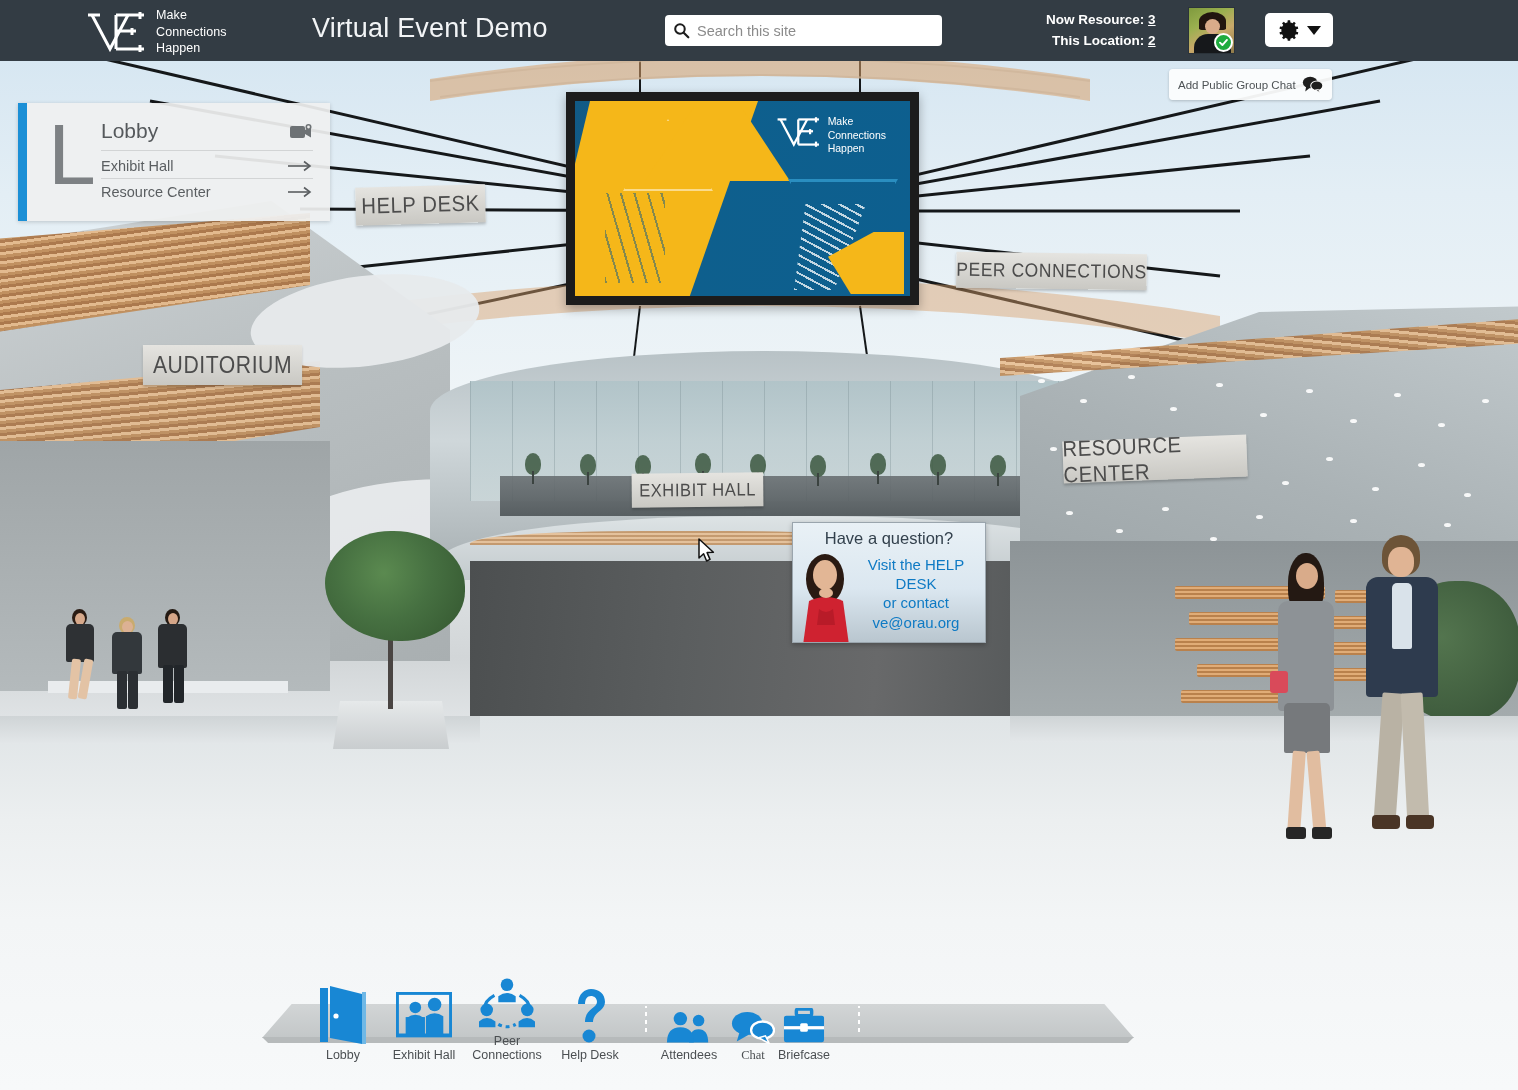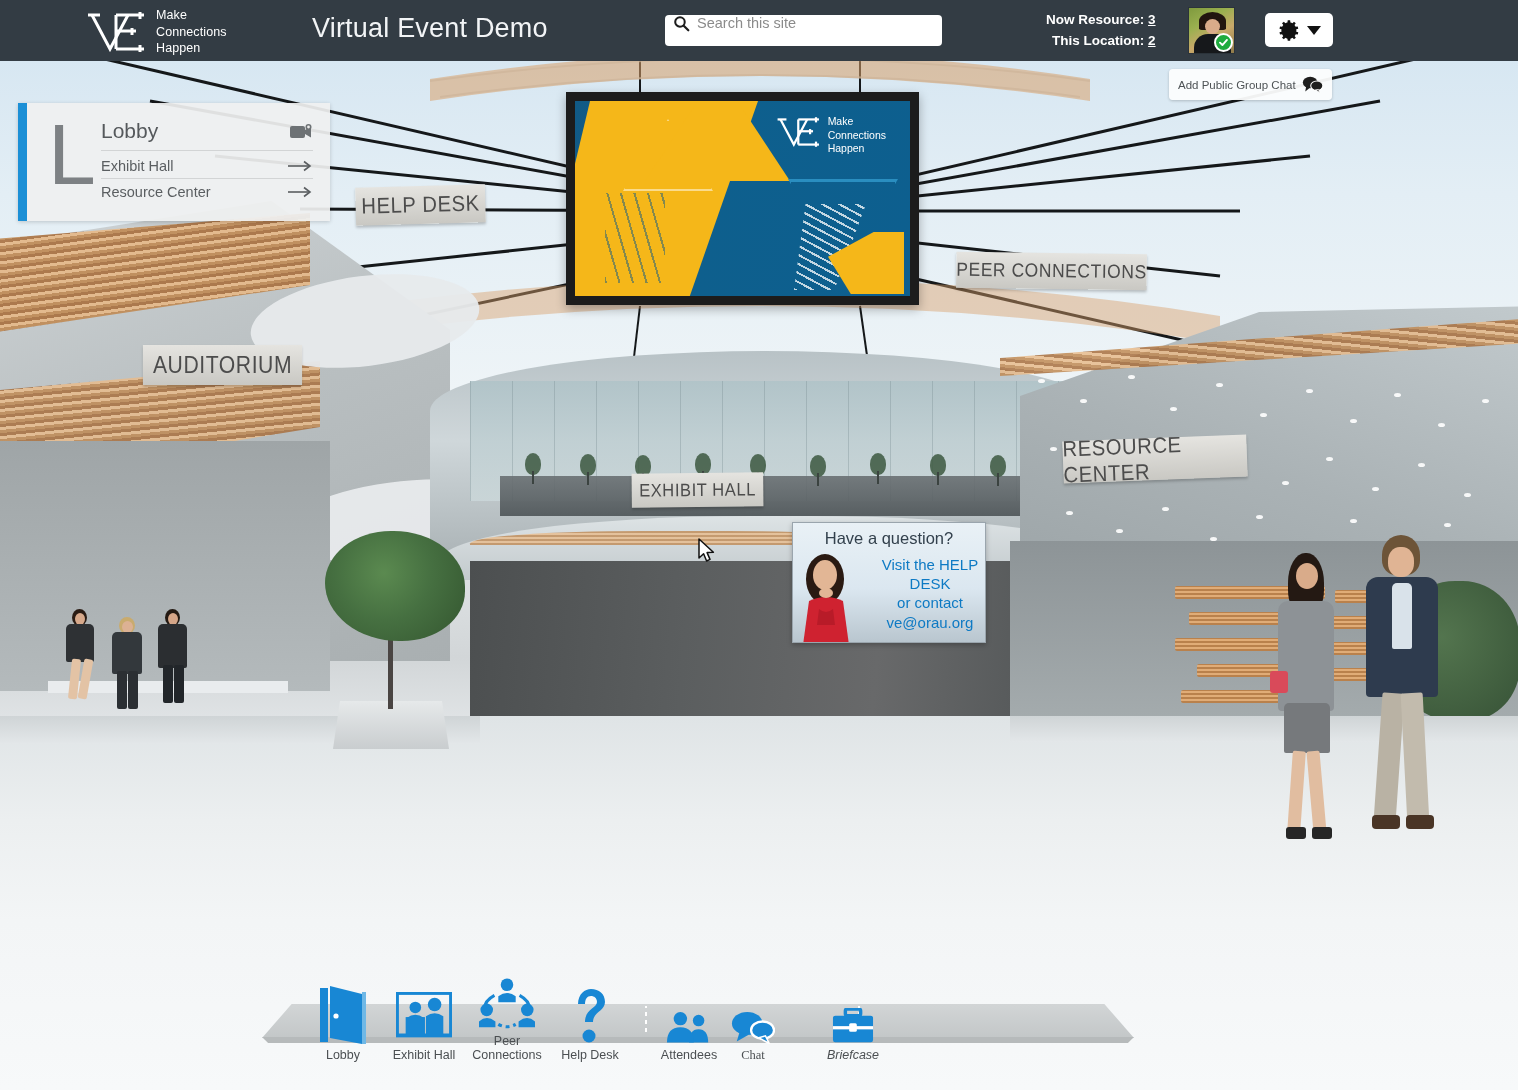--- a/index.html
+++ b/index.html
@@ -31,21 +31,21 @@
   }
   .site-title {
     position: absolute; left: 312px; top: 13px;
     color: #f2f4f6; font-size: 27px; font-weight: 400;
     letter-spacing: .2px;
   }
   .search-wrap {
     position: absolute; left: 665px; top: 15px;
     width: 277px; height: 31px;
     background: #ffffff; border-radius: 4px;
-    display: flex; align-items: flex-start; padding: 0 8px;
+    display: flex; align-items: center; padding: 0 8px;
   }
   .search-icon { width: 17px; height: 17px; margin-right: 7px; flex: 0 0 auto; }
   .search-input {
     border: none; outline: none; background: transparent;
     font-family: "Liberation Sans", sans-serif;
     font-size: 14.5px; color: #3a3a3a; width: 100%;
   }
   .search-input::placeholder { color: #8b8b8b; }
 
   .attend-block {
@@ -363,21 +363,21 @@
   .qscreen {
     position: absolute; left: 792px; top: 522px;
     width: 194px; height: 121px;
     background: linear-gradient(#e9f1f6 0%, #dbe7f0 55%, #b9c6cf 100%);
     border: 1px solid #9aa5ad;
     box-shadow: 0 2px 5px rgba(0,0,0,.25);
     z-index: 30; overflow: hidden;
   }
   .q-head { position: absolute; left: 0; top: 6px; width: 100%; text-align: center;
     font-size: 16.5px; color: #33414d; }
-  .q-lines { position: absolute; left: 72px; top: 32px; width: 130px;
+  .q-lines { position: absolute; left: 58px; top: 32px; width: 130px;
     text-align: center; color: #0e7ac4; font-size: 15px; line-height: 1.28; font-weight: 500; }
   .q-lady { position: absolute; left: 2px; top: 30px; width: 62px; height: 92px; }
 
   .group-chat-btn {
     position: absolute; left: 1169px; top: 69px;
     width: 163px; height: 31px;
     background: rgba(252,253,253,.95);
     border-radius: 4px;
     display: flex; align-items: center; gap: 6px;
     padding: 0 9px;
@@ -861,21 +861,21 @@
           <span class="dock-icon" style="width: 44px;">
             <svg viewBox="0 0 46 34" width="44" style="display: block;">
               <ellipse cx="17" cy="13" rx="16" ry="12" fill="#1887d4"></ellipse>
               <path d="M9 22 L6 32 L18 25 Z" fill="#1887d4"></path>
               <ellipse cx="33" cy="20" rx="12" ry="9" fill="#1887d4" stroke="#ffffff" stroke-width="2.4"></ellipse>
               <path d="M36 26 L40 34 L29 28 Z" fill="#1887d4" stroke="#ffffff" stroke-width="1.6"></path>
             </svg>
           </span>
           <span class="dock-label">Chat</span>
         </div>
-        <div class="dock-item" style="left: 818px; width: 70px; font-style: italic;">
+        <div class="dock-item" style="left: 769px; width: 70px;">
           <span class="dock-icon" style="width: 42px;">
             <svg viewBox="0 0 44 38" width="42" style="display: block;">
               <rect x="14" y="1" width="16" height="7" rx="2" fill="none" stroke="#1887d4" stroke-width="3.6"></rect>
               <rect x="1" y="8" width="42" height="28" rx="2.5" fill="#1887d4"></rect>
               <rect x="1" y="19" width="42" height="3.4" fill="#ffffff"></rect>
               <rect x="18" y="16" width="8" height="9" rx="1.6" fill="#ffffff"></rect>
             </svg>
           </span>
           <span class="dock-label">Briefcase</span>
         </div>

